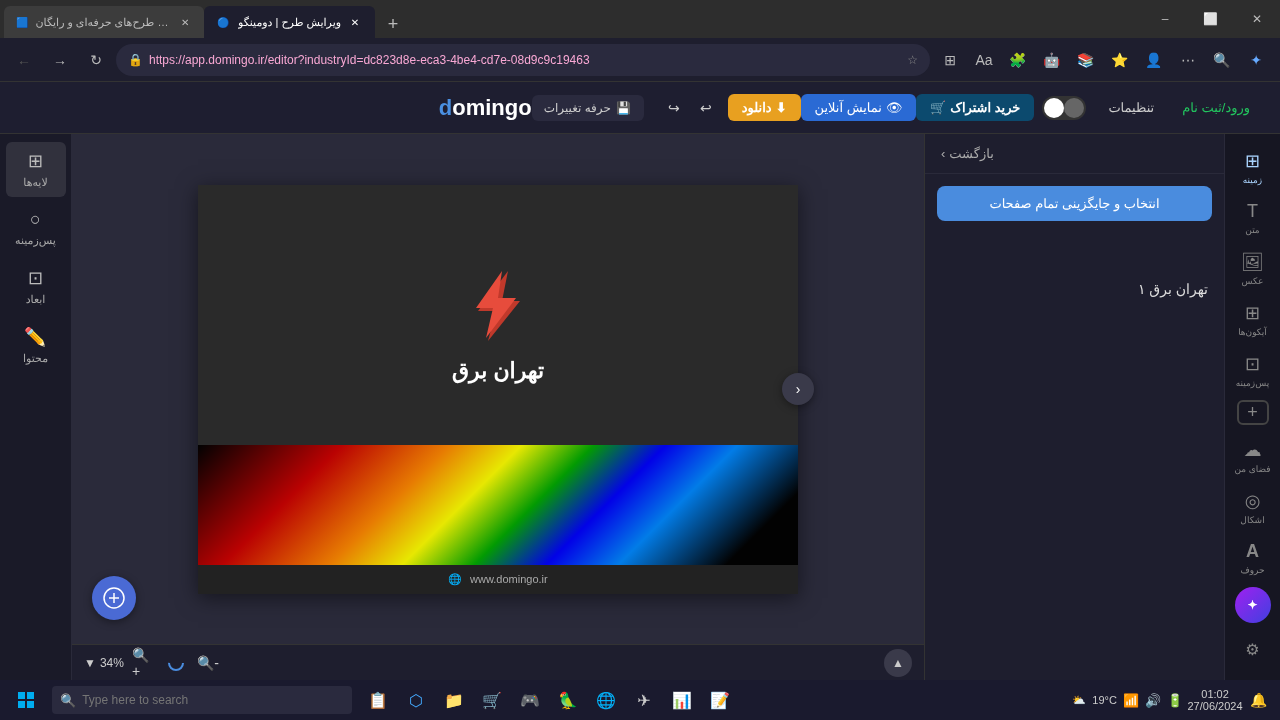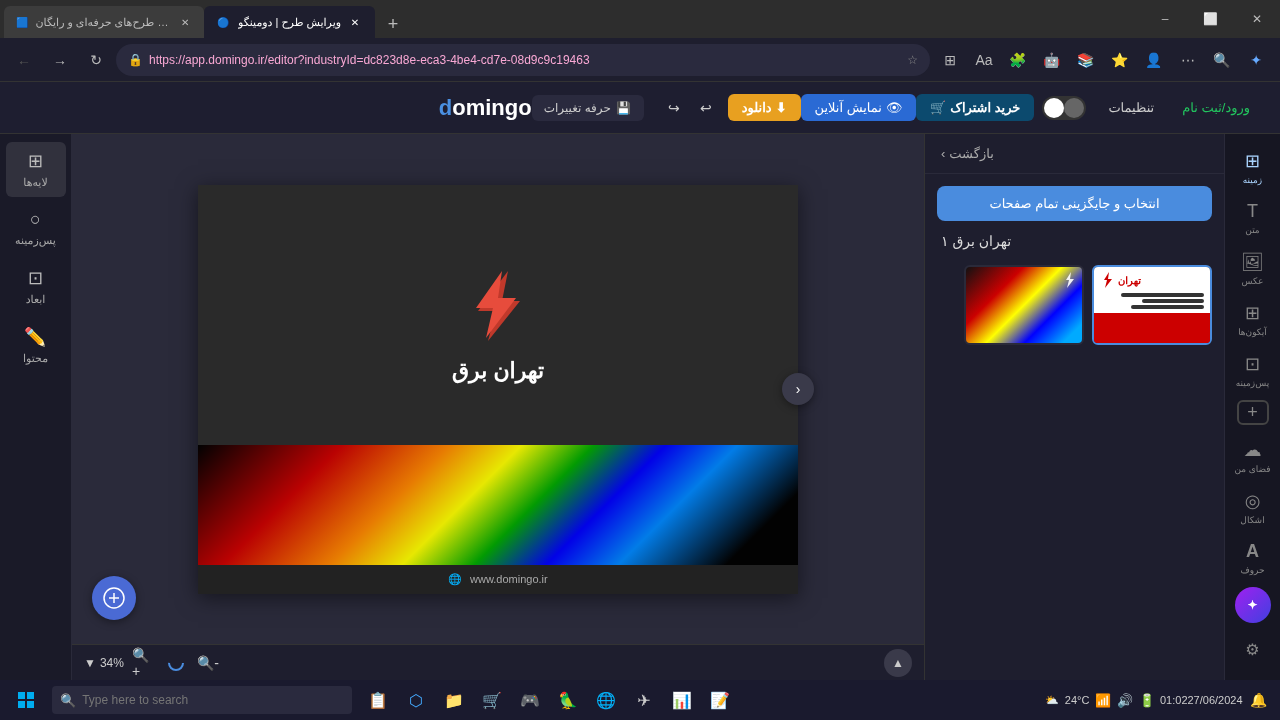--- a/index.html
+++ b/index.html
@@ -55,21 +55,21 @@
     .taskbar-right {
       margin-left: auto;
       display: flex; align-items: center; gap: 4px;
       padding-right: 8px;
     }
     .taskbar-systray {
       display: flex; align-items: center; gap: 6px;
       font-size: 11px; color: #ccc;
     }
     .taskbar-clock {
-      display: flex; align-items: center;
+      display: flex; flex-direction: column; align-items: center;
       font-size: 11px; color: #ccc;
       margin-right: 4px;
     }
 
     
     .browser {
       position: absolute;
       top: 0; left: 0; right: 0;
       height: 680px;
       background: #202124;
@@ -439,22 +439,23 @@
       border-radius: 8px;
       text-align: center;
       font-size: 13px;
       cursor: pointer;
       direction: rtl;
     }
     .right-panel-title {
       padding: 0 16px 8px;
       color: #ddd;
       font-size: 14px;
-      text-align: left;
+      text-align: right;
       direction: rtl;
+      margin-top: 48px;
     }
     .template-thumbs {
       display: flex;
       flex-direction: row;
       gap: 8px;
       padding: 8px 12px;
       direction: rtl;
       flex-wrap: wrap;
     }
     .template-thumb {
@@ -744,51 +745,20 @@
         <div class="right-panel-header">
           <div class="back-link">
             <span>بازگشت</span>
             <span>›</span>
           </div>
         </div>
         <div class="right-panel-apply-btn">
           <span>انتخاب و جایگزینی تمام صفحات</span>
         </div>
         <div class="right-panel-title">تهران برق ۱</div>
-        <div class="template-thumbs">
-
-          <div class="template-thumb selected">
-            <div class="thumb-inner1">
-              <div class="thumb-logo-row">
-                <span style="color:#c00; font-size:10px; font-weight:bold;">تهران</span>
-                <div style="width:14px; height:18px;">
-                  <svg viewBox="0 0 14 18" width="14" height="18">
-                      <polygon points="9,1 4,9 7,9 5,17 12,8 8,8" fill="#c00"></polygon>
-                    </svg>
-                </div>
-              </div>
-              <div class="thumb-text-lines">
-                <div class="thumb-text-line" style="width:80%;"></div>
-                <div class="thumb-text-line" style="width:60%;"></div>
-                <div class="thumb-text-line" style="width:70%;"></div>
-              </div>
-              <div class="thumb-bottom-red"></div>
-            </div>
-          </div>
-
-          <div class="template-thumb">
-            <div class="thumb-inner2">
-              <div style="padding:4px 6px; text-align:right;">
-                <svg viewBox="0 0 14 18" width="14" height="18">
-                    <polygon points="9,1 4,9 7,9 5,17 12,8 8,8" fill="#fff" opacity="0.9"></polygon>
-                  </svg>
-              </div>
-            </div>
-          </div>
-        </div>
       </div>
 
       <div class="right-sidebar">
         <div class="right-side-tool active">
           <span class="right-side-icon">⊞</span>
           <span>زمینه</span>
         </div>
         <div class="right-side-tool">
           <span class="right-side-icon">T</span>
           <span>متن</span>
@@ -851,21 +821,21 @@
     <div class="taskbar-icon-btn">🎮</div>
     <div class="taskbar-icon-btn">🦜</div>
     <div class="taskbar-icon-btn">🌐</div>
     <div class="taskbar-icon-btn">✈</div>
     <div class="taskbar-icon-btn">📊</div>
     <div class="taskbar-icon-btn">📝</div>
   </div>
   <div class="taskbar-right">
     <div class="taskbar-systray">
       <span>⛅</span>
-      <span>24°C</span>
+      <span>19°C</span>
       <span style="font-size:13px;">📶</span>
       <span style="font-size:13px;">🔊</span>
       <span style="font-size:13px;">🔋</span>
     </div>
     <div class="taskbar-clock">
       <span>01:02</span>
       <span>27/06/2024</span>
     </div>
     <span style="font-size:14px; color:#aaa;">🔔</span>
   </div>

